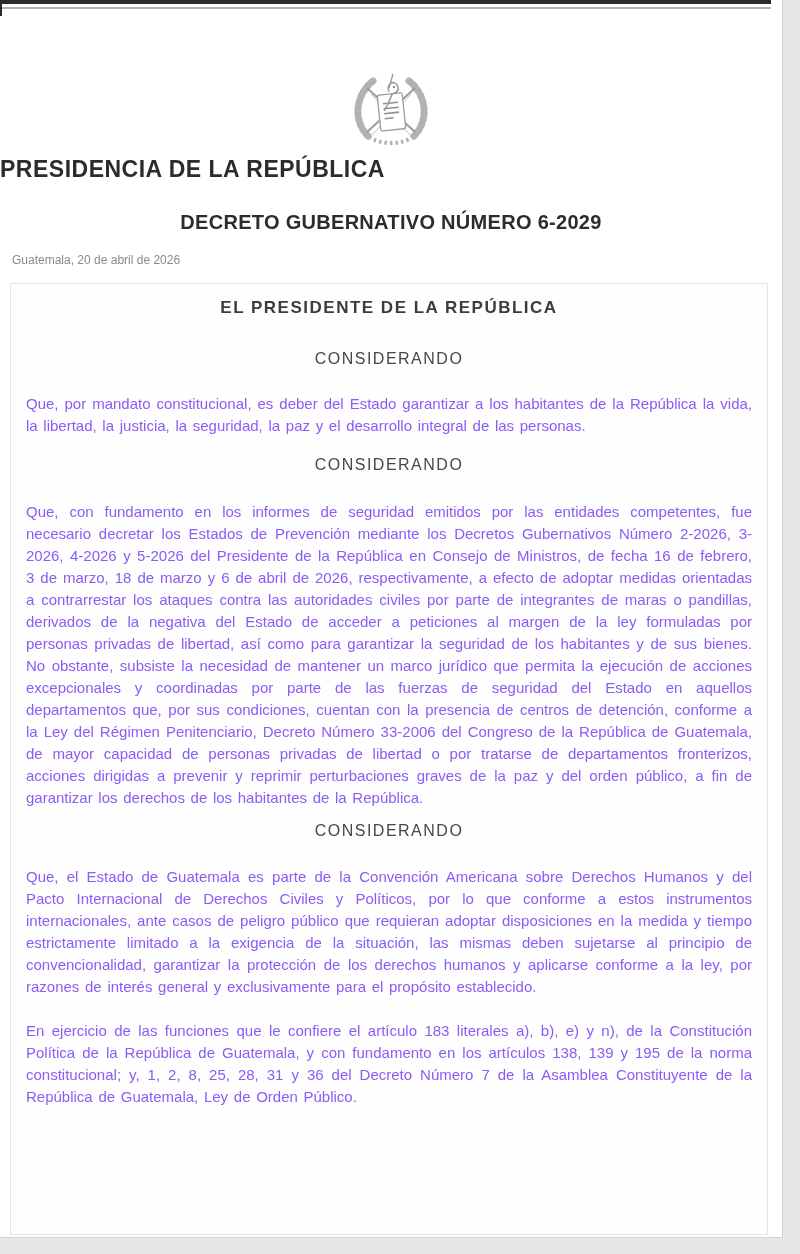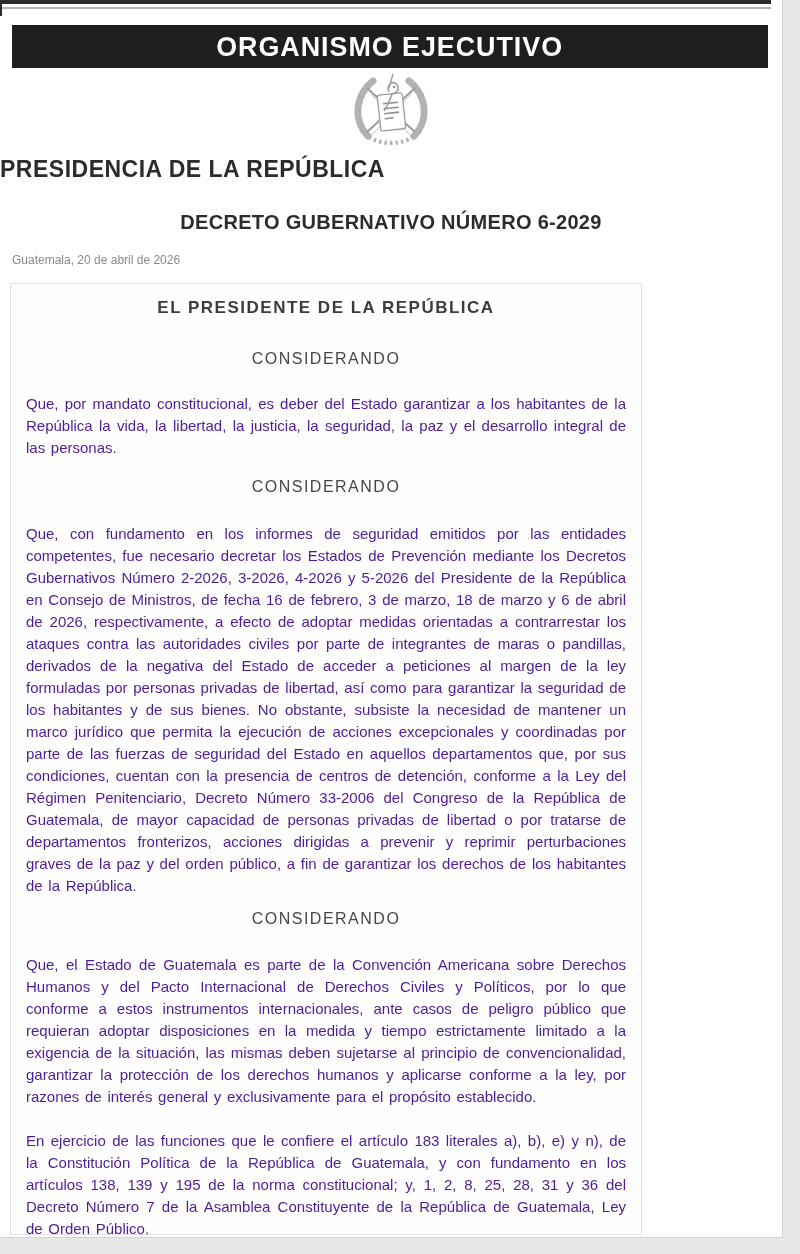--- a/index.html
+++ b/index.html
@@ -57,21 +57,21 @@
     text-align:center;
     font-size:20px;font-weight:700;color:#2c2c2c;
     letter-spacing:0.3px;
   }
   .dateline{
     position:absolute;left:12px;top:253px;
     font-size:12px;color:#8a8a8a;
   }
   .body-panel{
     position:absolute;left:10px;top:283px;
-    width:632px;height:952px;
+    width:758px;height:952px;
     background:#fefefe;
     border:1px solid #e3e3e3;
     box-sizing:border-box;
     padding:0 15px;
   }
   .opening-heading{
     margin:14px 0 0;
     text-align:center;
     font-size:17px;font-weight:700;color:#3c3c3c;
     letter-spacing:1.5px;line-height:20px;
@@ -82,41 +82,38 @@
     letter-spacing:1.5px;line-height:19px;
     margin:0;
   }
   .h-considerando-1{margin-top:31px;}
   .h-considerando-2{margin-top:18px;}
   .h-considerando-3{margin-top:12px;}
   .h-portanto{margin-top:14px;}
   .para{
     margin:0;
     font-size:15px;line-height:22px;
-    color:#4c1d95;
+    color:#8b5cf6;
     text-align:justify;
     word-spacing:1.5px;
   }
   .p1{margin-top:25px;}
   .p2{margin-top:27px;}
   .p3{margin-top:26px;}
   .p4{margin-top:22px;}
 </style>
 </head>
 <body>
 
 <div class="sheet">
 
   <div class="top-rule-dark"></div>
   <div class="top-rule-light"></div>
   <div class="corner-tick"></div>
 
-  <div class="banner">
-    <span class="banner-title">ORGANISMO EJECUTIVO</span>
-  </div>
 
   <svg class="emblem" viewBox="0 0 104 84" xmlns="http://www.w3.org/2000/svg">
 
     <path d="M34,11 C17,24 13,50 29,66" fill="none" stroke="#b2b2b2" stroke-width="7" stroke-dasharray="2.5,3.5" stroke-linecap="round"></path>
     <path d="M70,11 C87,24 91,50 75,66" fill="none" stroke="#b2b2b2" stroke-width="7" stroke-dasharray="2.5,3.5" stroke-linecap="round"></path>
     <path d="M30,67 C42,75 62,75 74,67" fill="none" stroke="#b2b2b2" stroke-width="4" stroke-dasharray="2.5,3"></path>
 
     <path d="M28,62 L76,18 M28,18 L76,62" fill="none" stroke="#9c9c9c" stroke-width="2"></path>
     <path d="M32,66 L72,24 M32,24 L72,66" fill="none" stroke="#c0c0c0" stroke-width="1"></path>
 

